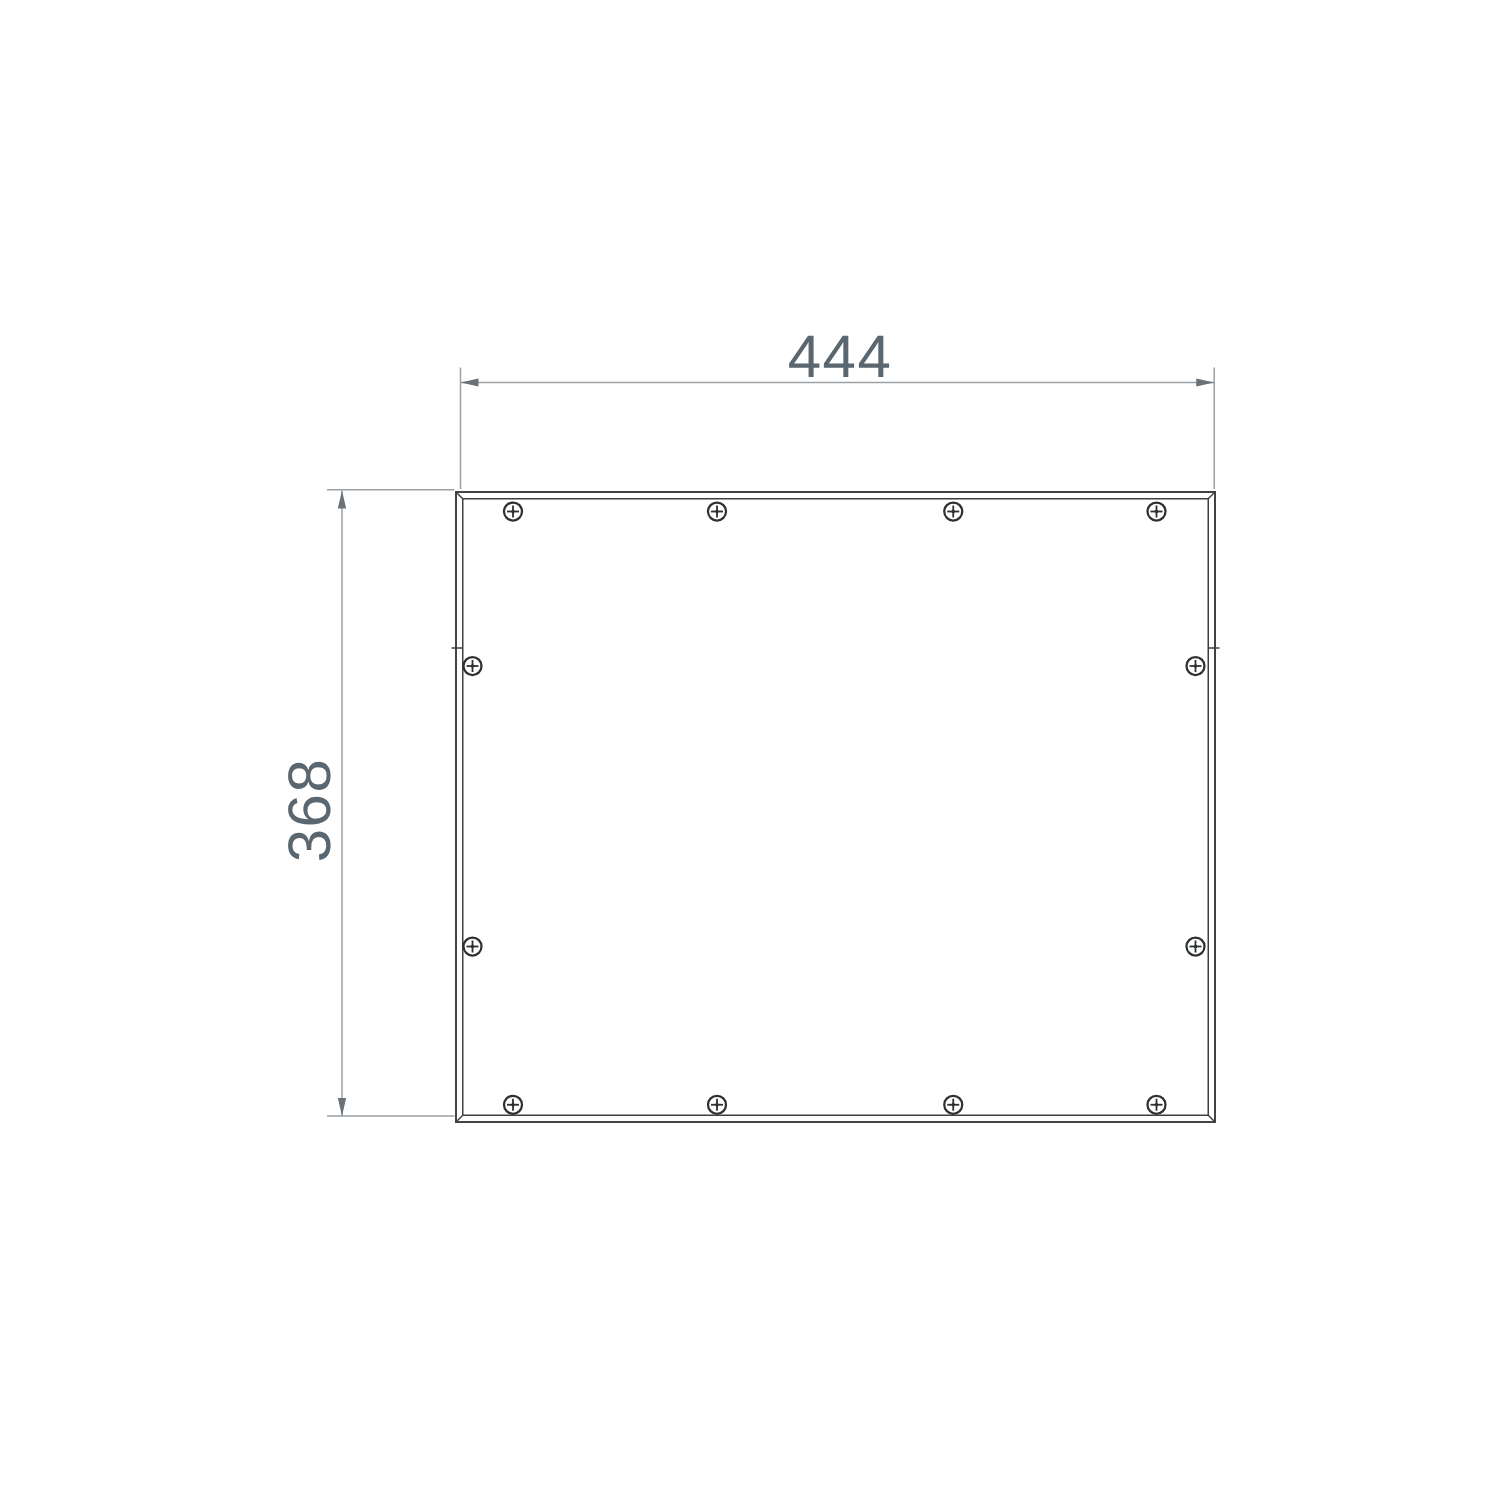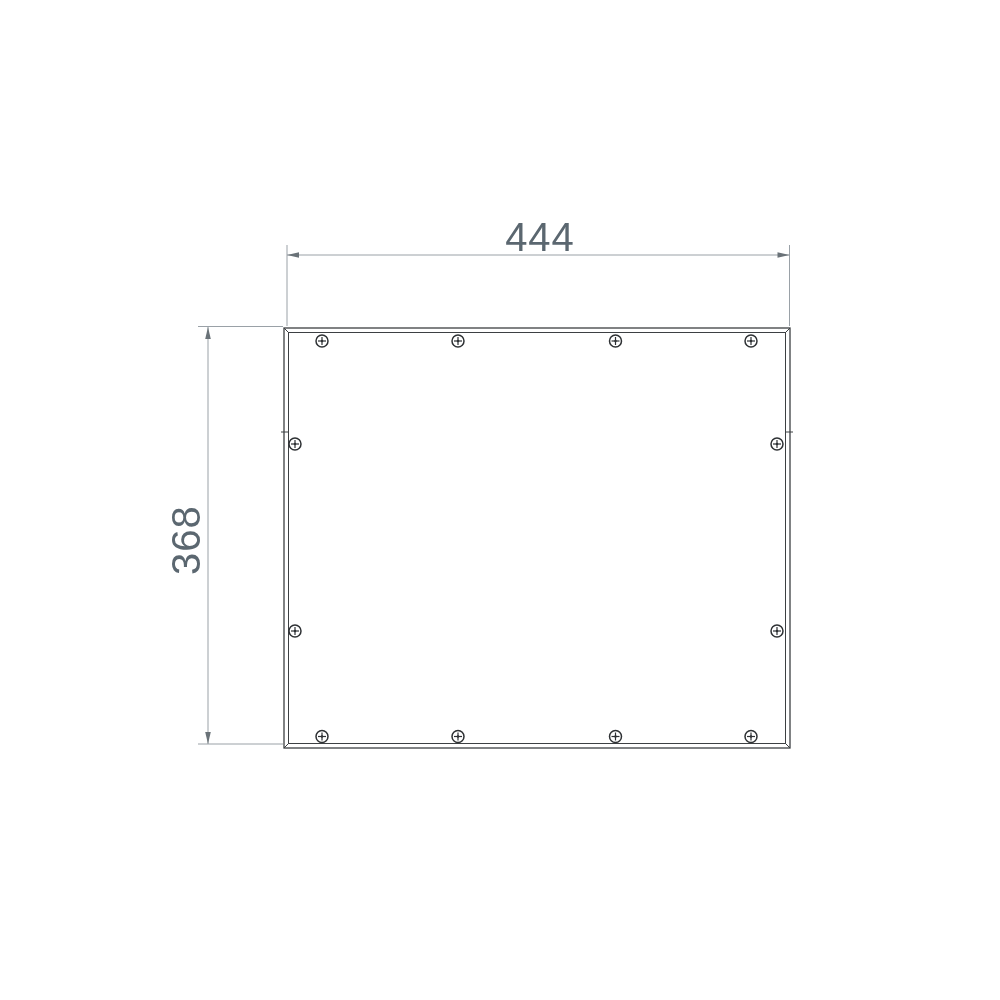--- a/index.html
+++ b/index.html
@@ -9,21 +9,21 @@
     --text-color:#5b6770;
     --bg-color:#ffffff;
   }
   html,body{margin:0;padding:0;}
   body{
     width:1000px;height:1000px;
     background:var(--bg-color);
     overflow:hidden;
     font-family:"Liberation Sans","DejaVu Sans",sans-serif;
   }
-  .canvas{position:relative;width:852px;height:1000px;}
+  .canvas{position:relative;width:852px;height:1000px;padding-left:20px;}
   svg{display:block;}
   .panel-line{stroke:var(--outline-color);fill:none;}
   .outer-line{stroke-width:1.3;}
   .inner-line{stroke-width:1;}
   .seam-tick{stroke:var(--outline-color);stroke-width:1;}
   .corner-mitre{stroke:var(--outline-color);stroke-width:1;}
   .dim-line{stroke:var(--dim-color);stroke-width:1;fill:none;}
   .arrow{fill:var(--arrow-color);stroke:none;}
   .dim-text{
     font-family:"Liberation Sans","DejaVu Sans",sans-serif;

